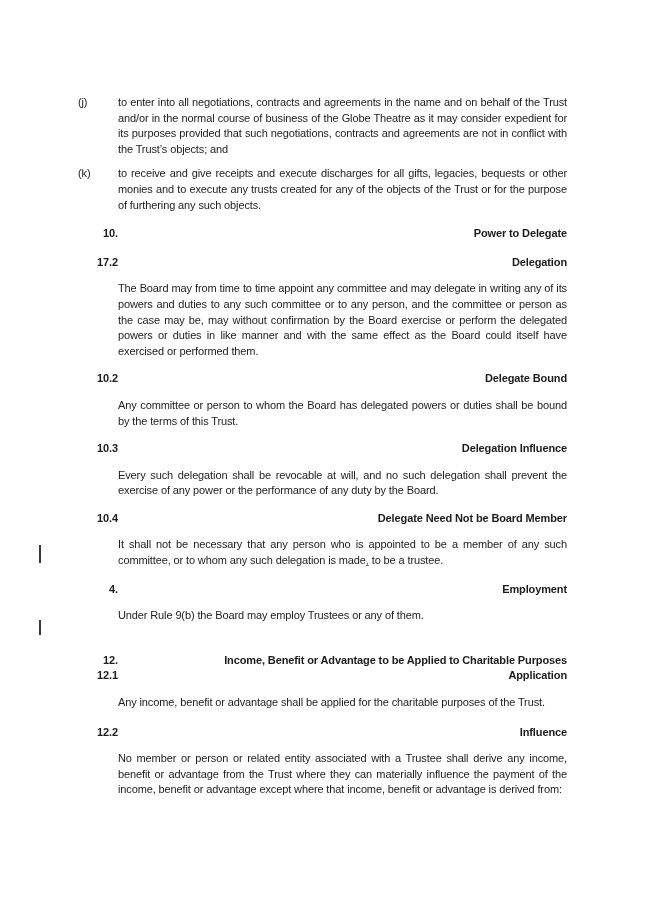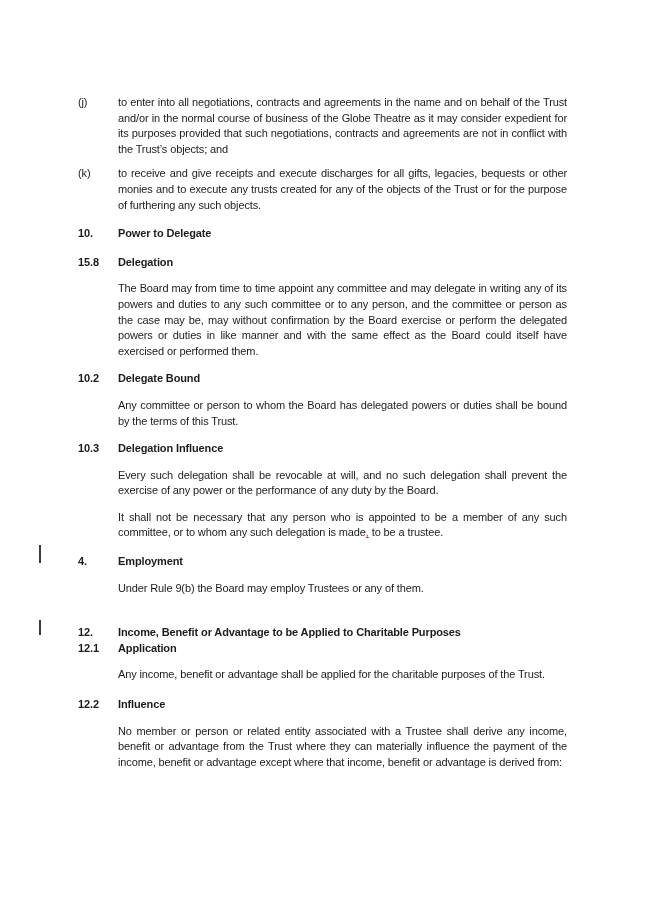--- a/index.html
+++ b/index.html
@@ -20,21 +20,21 @@
   }
   .clause { display:flex; }
   .num {
     width:40px; flex:none;
   }
   .body {
     flex:1;
     margin:0;
     text-align:justify;
   }
-  .hd .num, .hd .body { font-weight:bold; text-align:left; }
+  .hd .num, .hd .body { font-weight:bold; text-align:right; }
   .revbar {
     position:absolute;
     left:39px;
     width:1.5px;
     background:#3a3a3a;
   }
   .revbar-1 { top:545px; height:18px; }
   .revbar-2 { top:620px; height:15px; }
   .ins { text-decoration:underline; }
 </style>
@@ -57,21 +57,21 @@
       <span class="num">(k)</span>
       <p class="body">to receive and give receipts and execute discharges for all gifts, legacies, bequests or other monies and to execute any trusts created for any of the objects of the Trust or for the purpose of furthering any such objects.</p>
     </div>
 
     <div class="clause hd" style="margin-top:13px">
       <span class="num">10.</span>
       <p class="body">Power to Delegate</p>
     </div>
 
     <div class="clause hd" style="margin-top:13px">
-      <span class="num">15.8</span>
+      <span class="num">17.2</span>
       <p class="body">Delegation</p>
     </div>
 
     <div class="clause" style="margin-top:11px">
       <span class="num"></span>
       <p class="body">The Board may from time to time appoint any committee and may delegate in writing any of its powers and duties to any such committee or to any person, and the committee or person as the case may be, may without confirmation by the Board exercise or perform the delegated powers or duties in like manner and with the same effect as the Board could itself have exercised or performed them.</p>
     </div>
 
     <div class="clause hd" style="margin-top:12px">
       <span class="num">10.2</span>
@@ -86,20 +86,24 @@
     <div class="clause hd" style="margin-top:12px">
       <span class="num">10.3</span>
       <p class="body">Delegation Influence</p>
     </div>
 
     <div class="clause" style="margin-top:11px">
       <span class="num"></span>
       <p class="body">Every such delegation shall be revocable at will, and no such delegation shall prevent the exercise of any power or the performance of any duty by the Board.</p>
     </div>
 
+    <div class="clause hd" style="margin-top:12px">
+      <span class="num">10.4</span>
+      <p class="body">Delegate Need Not be Board Member</p>
+    </div>
 
     <div class="clause" style="margin-top:11px">
       <span class="num"></span>
       <p class="body"><span>It shall not be necessary that any person who is appointed to be a member of any such committee, or to whom any such delegation is made</span><span class="ins" style="color: rgb(204, 51, 51);">,</span><span> to be a trustee.</span></p>
     </div>
 
     <div class="clause hd" style="margin-top:13px">
       <span class="num">4.</span>
       <p class="body">Employment</p>
     </div>

